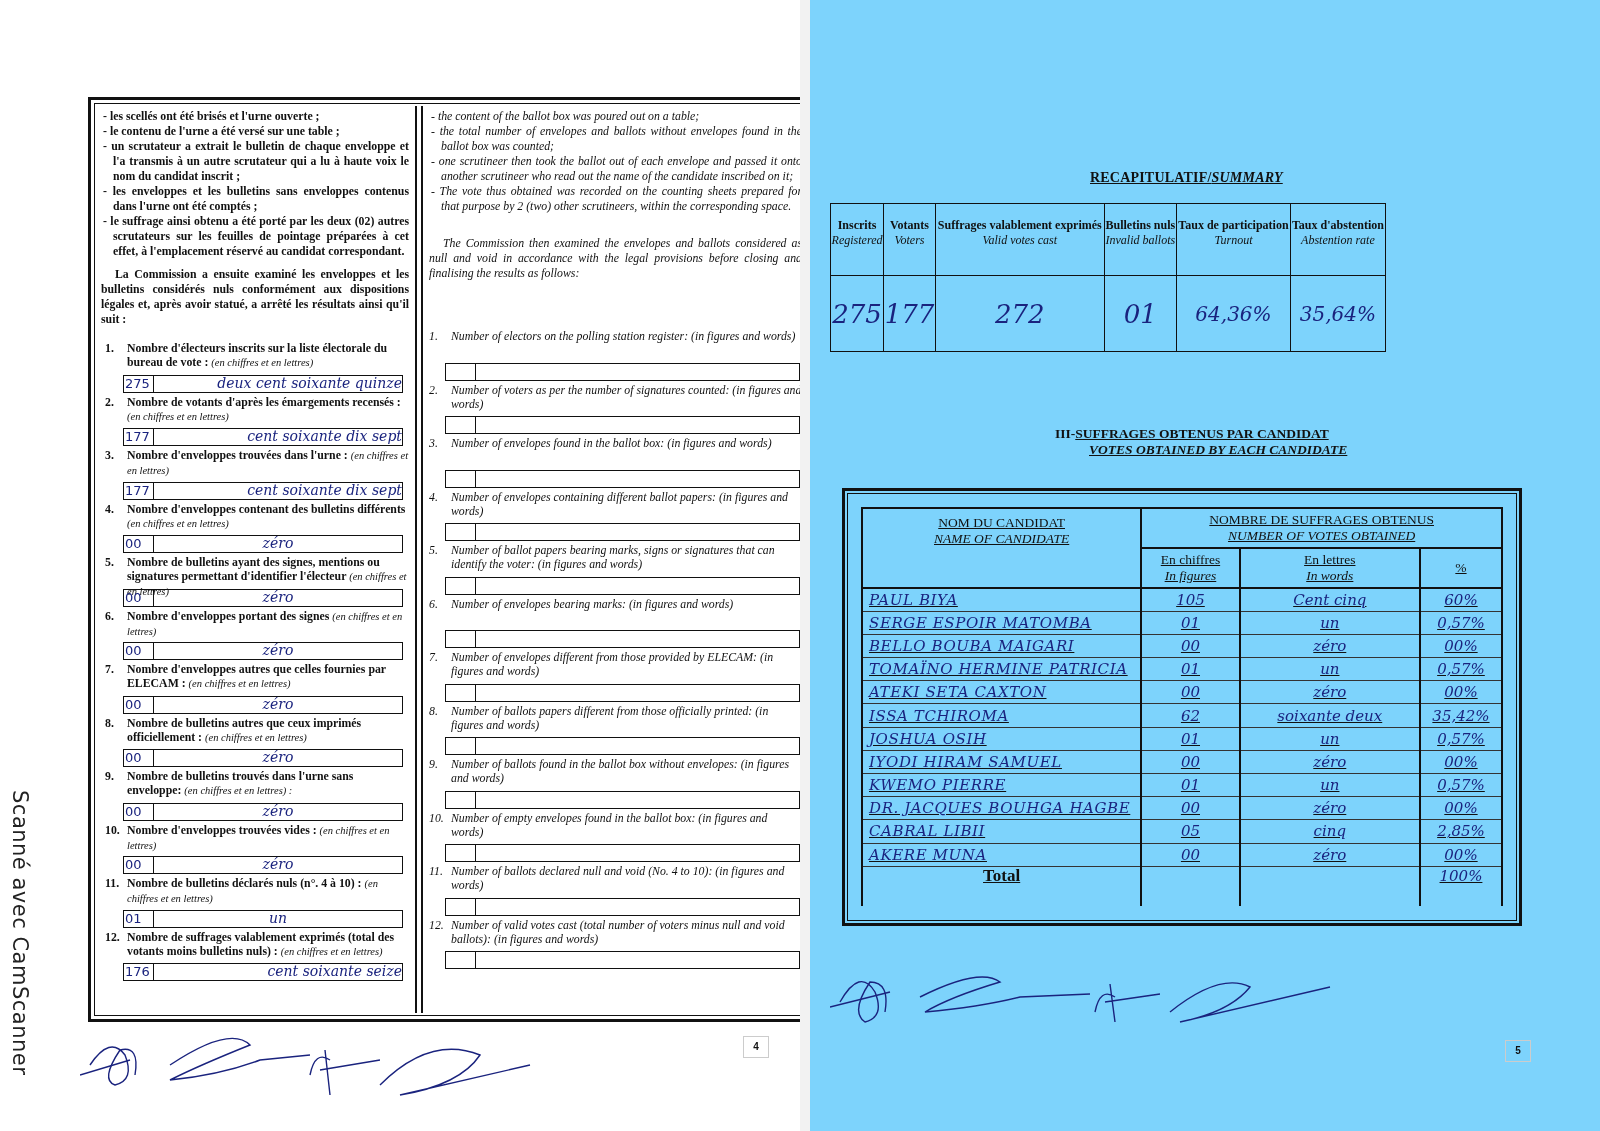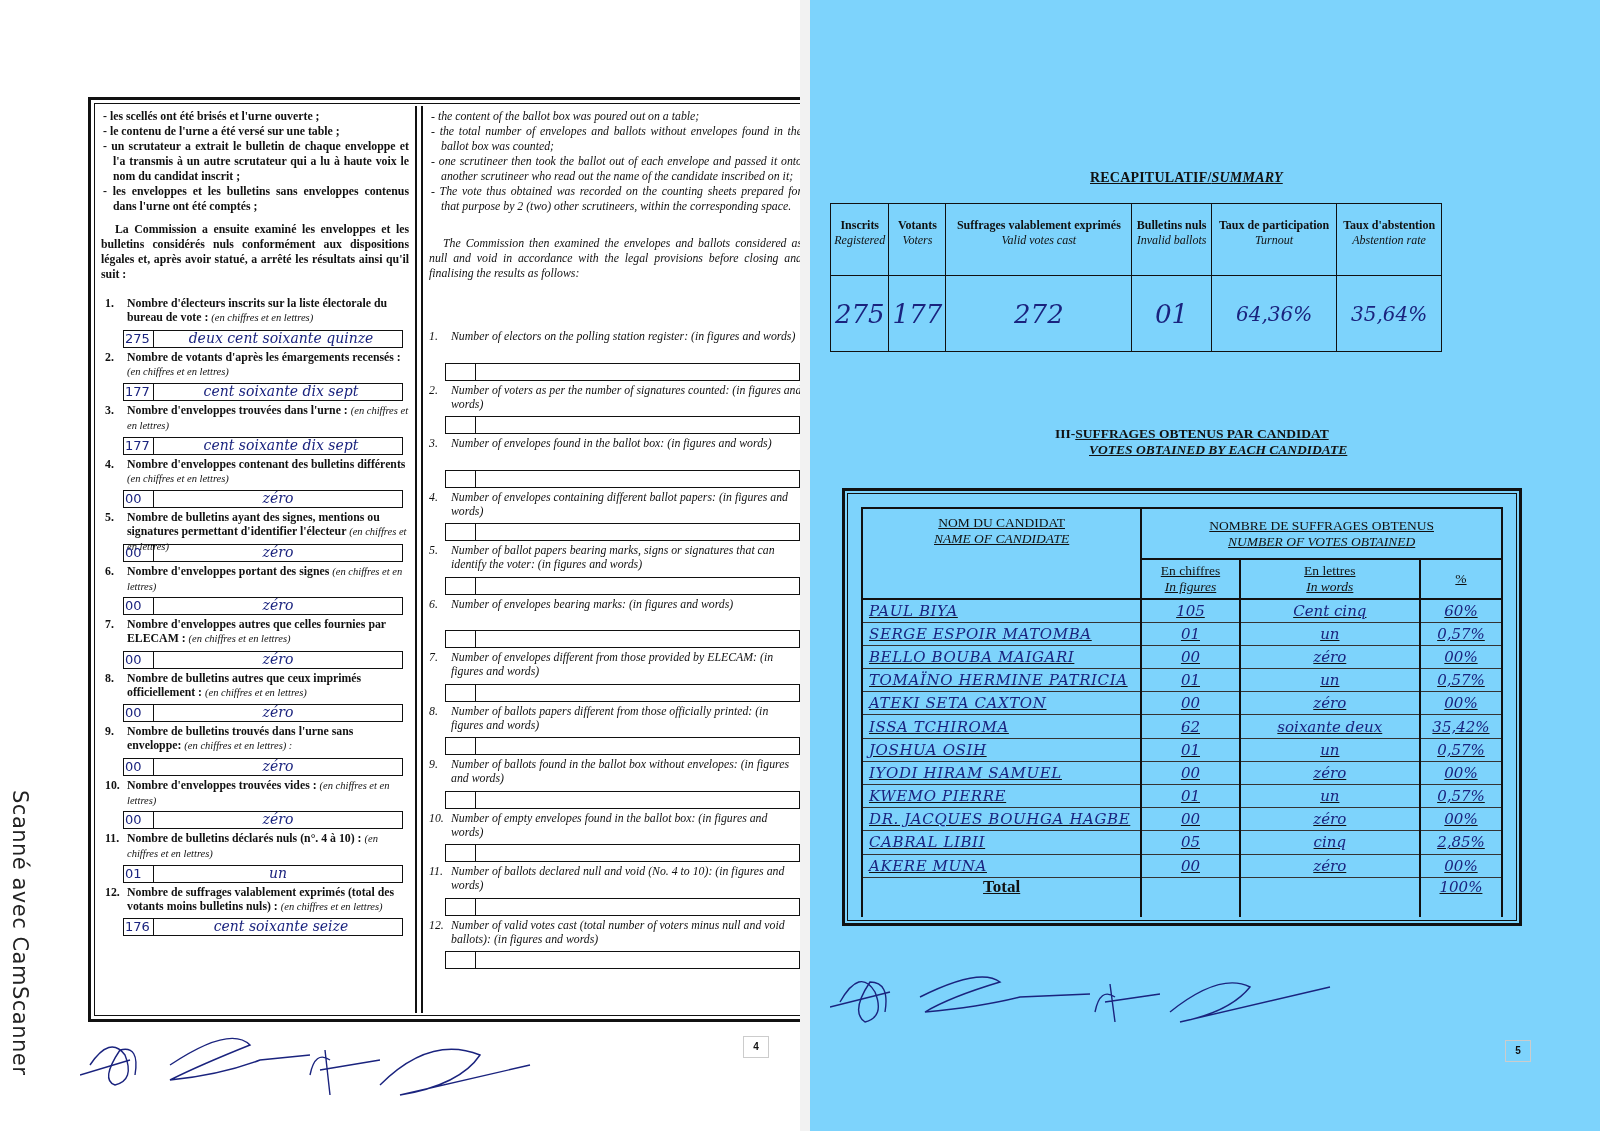--- a/index.html
+++ b/index.html
@@ -31,31 +31,31 @@
   .item-num { position: absolute; left: 4px; top: 0; }
   .col-en .item-num { left: 0; }
   .item-sub { font-style: italic; font-weight: normal; font-size: 10.5px; }
   .field { position: absolute; left: 22px; right: 6px; bottom: 2px; height: 18px; border: 1.5px solid #111;
          display: flex; }
   .col-en .field { left: 16px; right: 2px; }
   .field-fig { width: 30px; border-right: 1.5px solid #111; font-family: "DejaVu Sans", sans-serif;
          color: #1a237e; font-size: 13px; line-height: 15px; padding-left: 1px; white-space: nowrap; overflow: hidden; }
   .field-words { flex: 1; font-family: "DejaVu Serif", serif; font-style: italic; color: #1a237e;
          font-size: 14px; line-height: 15px; text-align: center; white-space: nowrap; overflow: hidden; }
-  .field-words.left { text-align: center; padding-left: 6px; }
+  .field-words.left { text-align: right; padding-left: 6px; }
   .page-num { position: absolute; width: 26px; height: 22px; border: 1px solid #ccc; font-size: 10px;
          font-weight: bold; text-align: center; line-height: 20px; font-family: "Liberation Sans", sans-serif; }
   .signatures { position: absolute; }
   .signatures svg { display: block; }
 
   .summary-title { position: absolute; left: 280px; top: 170px; font-weight: bold; font-size: 14px;
          text-decoration: underline; letter-spacing: 0.2px; }
   .summary-title i { font-style: italic; }
   table { border-collapse: collapse; }
-  .summary { position: absolute; left: 20px; top: 203px; width: 612px; border-radius: 8px; }
+  .summary { position: absolute; left: 20px; top: 203px; width: 556px; border-radius: 8px; }
   .summary th, .summary td { border: 1.5px solid #111; }
   .summary th { height: 72px; font-size: 12px; font-weight: normal; vertical-align: top; padding-top: 14px; line-height: 15px; }
   .summary th b { display: block; font-weight: bold; }
   .summary th i { display: block; }
   .summary td { height: 76px; font-family: "DejaVu Serif", serif; font-style: italic; color: #1a237e;
          font-size: 26px; text-align: center; }
   .section-title { position: absolute; left: 245px; top: 426px; font-weight: bold; font-size: 13.5px; line-height: 16px; }
   .section-title .t1 u { text-decoration: underline; }
   .section-title .t2 { display: block; font-style: italic; text-decoration: underline; padding-left: 34px; }
   .cand-wrap { position: absolute; left: 32px; top: 488px; width: 680px; height: 438px;
@@ -79,20 +79,21 @@
 <div class="scanner-mark">Scanné avec CamScanner</div>
 
 <div class="page page-left">
   <div class="form-box">
     <div class="col col-fr">
       <ul class="bullets">
         <li>- les scellés ont été brisés et l'urne ouverte ;</li>
         <li>- le contenu de l'urne a été versé sur une table ;</li>
         <li>- un scrutateur a extrait le bulletin de chaque enveloppe et l'a transmis à un autre scrutateur qui a lu à haute voix le nom du candidat inscrit ;</li>
         <li>- les enveloppes et les bulletins sans enveloppes contenus dans l'urne ont été comptés ;</li>
+        <li>- le suffrage ainsi obtenu a été porté par les deux (02) autres scrutateurs sur les feuilles de pointage préparées à cet effet, à l'emplacement réservé au candidat correspondant.</li>
       </ul>
       <p class="para">La Commission a ensuite examiné les enveloppes et les bulletins considérés nuls conformément aux dispositions légales et, après avoir statué, a arrêté les résultats ainsi qu'il suit :</p>
       <div class="items" id="items-fr">
           <div class="item">
             <div class="item-label"><span class="item-num">1.</span><span>Nombre d'électeurs inscrits sur la liste électorale du bureau de vote :</span> <span class="item-sub">(en chiffres et en lettres)</span></div>
             <div class="field">
               <div class="field-fig">275</div>
               <div class="field-words left">deux cent soixante quinze</div>
             </div>
           </div>
@@ -343,21 +344,21 @@
           <col style="width:108px">
           <col style="width:193px">
           <col style="width:86px">
         </colgroup>
       <tbody>
           <tr>
         <th rowspan="2" style="vertical-align:top; padding-top:6px;">
           <span>NOM DU CANDIDAT</span>
           <i>NAME OF CANDIDATE</i>
         </th>
-        <th colspan="3" style="height:51px;">
+        <th colspan="3" style="height:40px;">
           <span>NOMBRE DE SUFFRAGES OBTENUS</span>
           <i>NUMBER OF VOTES OBTAINED</i>
         </th>
       </tr>
       <tr>
         <th style="height:40px">
           <span>En chiffres</span>
           <i>In figures</i>
         </th>
         <th>

